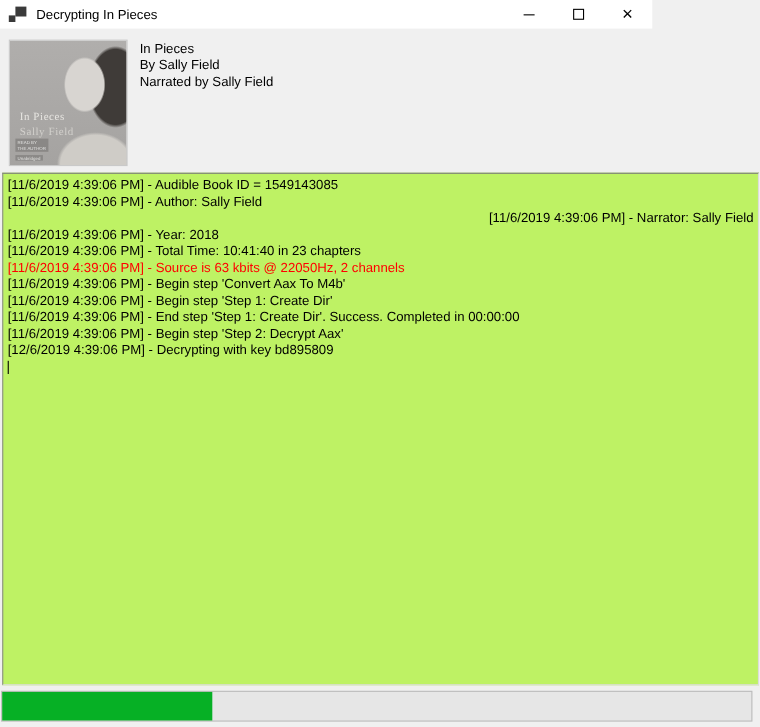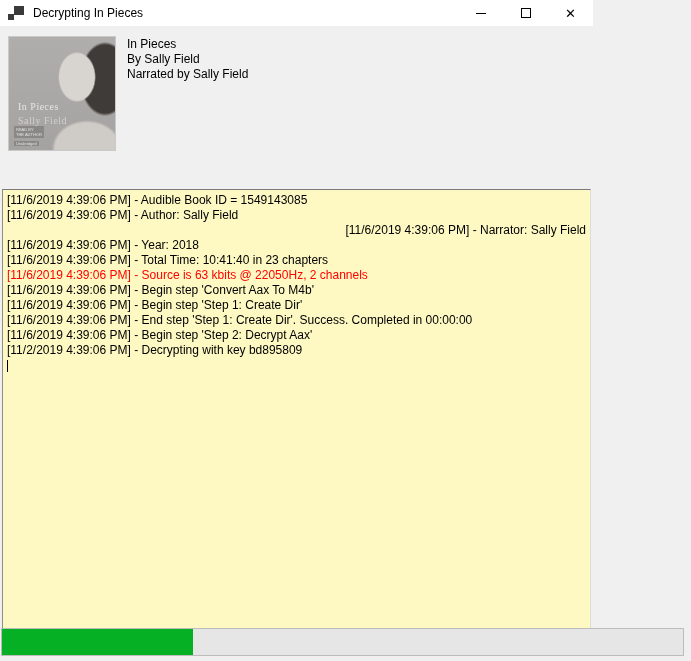--- a/index.html
+++ b/index.html
@@ -69,32 +69,31 @@
   .cover-edition {
     position: absolute; left: 5px; bottom: 4px;
     font-size: 4px; color: #e2e2e0; background: #8a8886; padding: 0 2px;
   }
   .book-info {
     position: absolute; left: 127px; top: 37px;
     font-size: 12px; line-height: 15px; color: #000;
   }
   
   .log-box {
-    position: absolute; left: 2px; top: 157px; width: 589px; height: 466px;
-    background: #fef9c3;
+    position: absolute; left: 2px; top: 157px; width: 688px; height: 466px;
+    background: #bef264;
     border-top: 1px solid #7a7a7a;
     border-left: 1px solid #8c8c8c;
     border-right: 1px solid #dcdcdc;
     border-bottom: 1px solid #dcdcdc;
     padding: 3px 4px;
     font-size: 12px; line-height: 15px;
     overflow: hidden;
     white-space: nowrap;
     cursor: text;
-    margin-top: 32px;
   }
   .log-line { white-space: nowrap; }
   .caret {
     display: inline-block; width: 1px; height: 12px; background: #000;
     vertical-align: text-bottom; margin-top: 2px;
   }
   
   .progressbar {
     position: absolute; left: 1px; top: 628px; width: 683px; height: 28px;
     background: #e6e6e6;
@@ -149,21 +148,21 @@
       <div class="log-line" style="color: rgb(0, 0, 0);">[11/6/2019 4:39:06 PM] - Audible Book ID = 1549143085</div>
       <div class="log-line" style="color: rgb(0, 0, 0);">[11/6/2019 4:39:06 PM] - Author: Sally Field</div>
       <div class="log-line" style="color: rgb(0, 0, 0); text-align: right;">[11/6/2019 4:39:06 PM] - Narrator: Sally Field</div>
       <div class="log-line" style="color: rgb(0, 0, 0);">[11/6/2019 4:39:06 PM] - Year: 2018</div>
       <div class="log-line" style="color: rgb(0, 0, 0);">[11/6/2019 4:39:06 PM] - Total Time: 10:41:40 in 23 chapters</div>
       <div class="log-line" style="color: rgb(255, 0, 0);">[11/6/2019 4:39:06 PM] - Source is 63 kbits @ 22050Hz, 2 channels</div>
       <div class="log-line" style="color: rgb(0, 0, 0);">[11/6/2019 4:39:06 PM] - Begin step 'Convert Aax To M4b'</div>
       <div class="log-line" style="color: rgb(0, 0, 0);">[11/6/2019 4:39:06 PM] - Begin step 'Step 1: Create Dir'</div>
       <div class="log-line" style="color: rgb(0, 0, 0);">[11/6/2019 4:39:06 PM] - End step 'Step 1: Create Dir'. Success. Completed in 00:00:00</div>
       <div class="log-line" style="color: rgb(0, 0, 0);">[11/6/2019 4:39:06 PM] - Begin step 'Step 2: Decrypt Aax'</div>
-      <div class="log-line" style="color: rgb(0, 0, 0);">[11/2/2019 4:39:06 PM] - Decrypting with key bd895809</div>
+      <div class="log-line" style="color: rgb(0, 0, 0);">[12/6/2019 4:39:06 PM] - Decrypting with key bd895809</div>
       <div class="log-line"><span class="caret"></span></div>
     </div>
 
   <div class="progressbar">
     <div class="progress-fill" id="progress-fill" style="width: 28%; background: rgb(6, 176, 37);"></div>
   </div>
 
 </div>
 
 </body></html>

